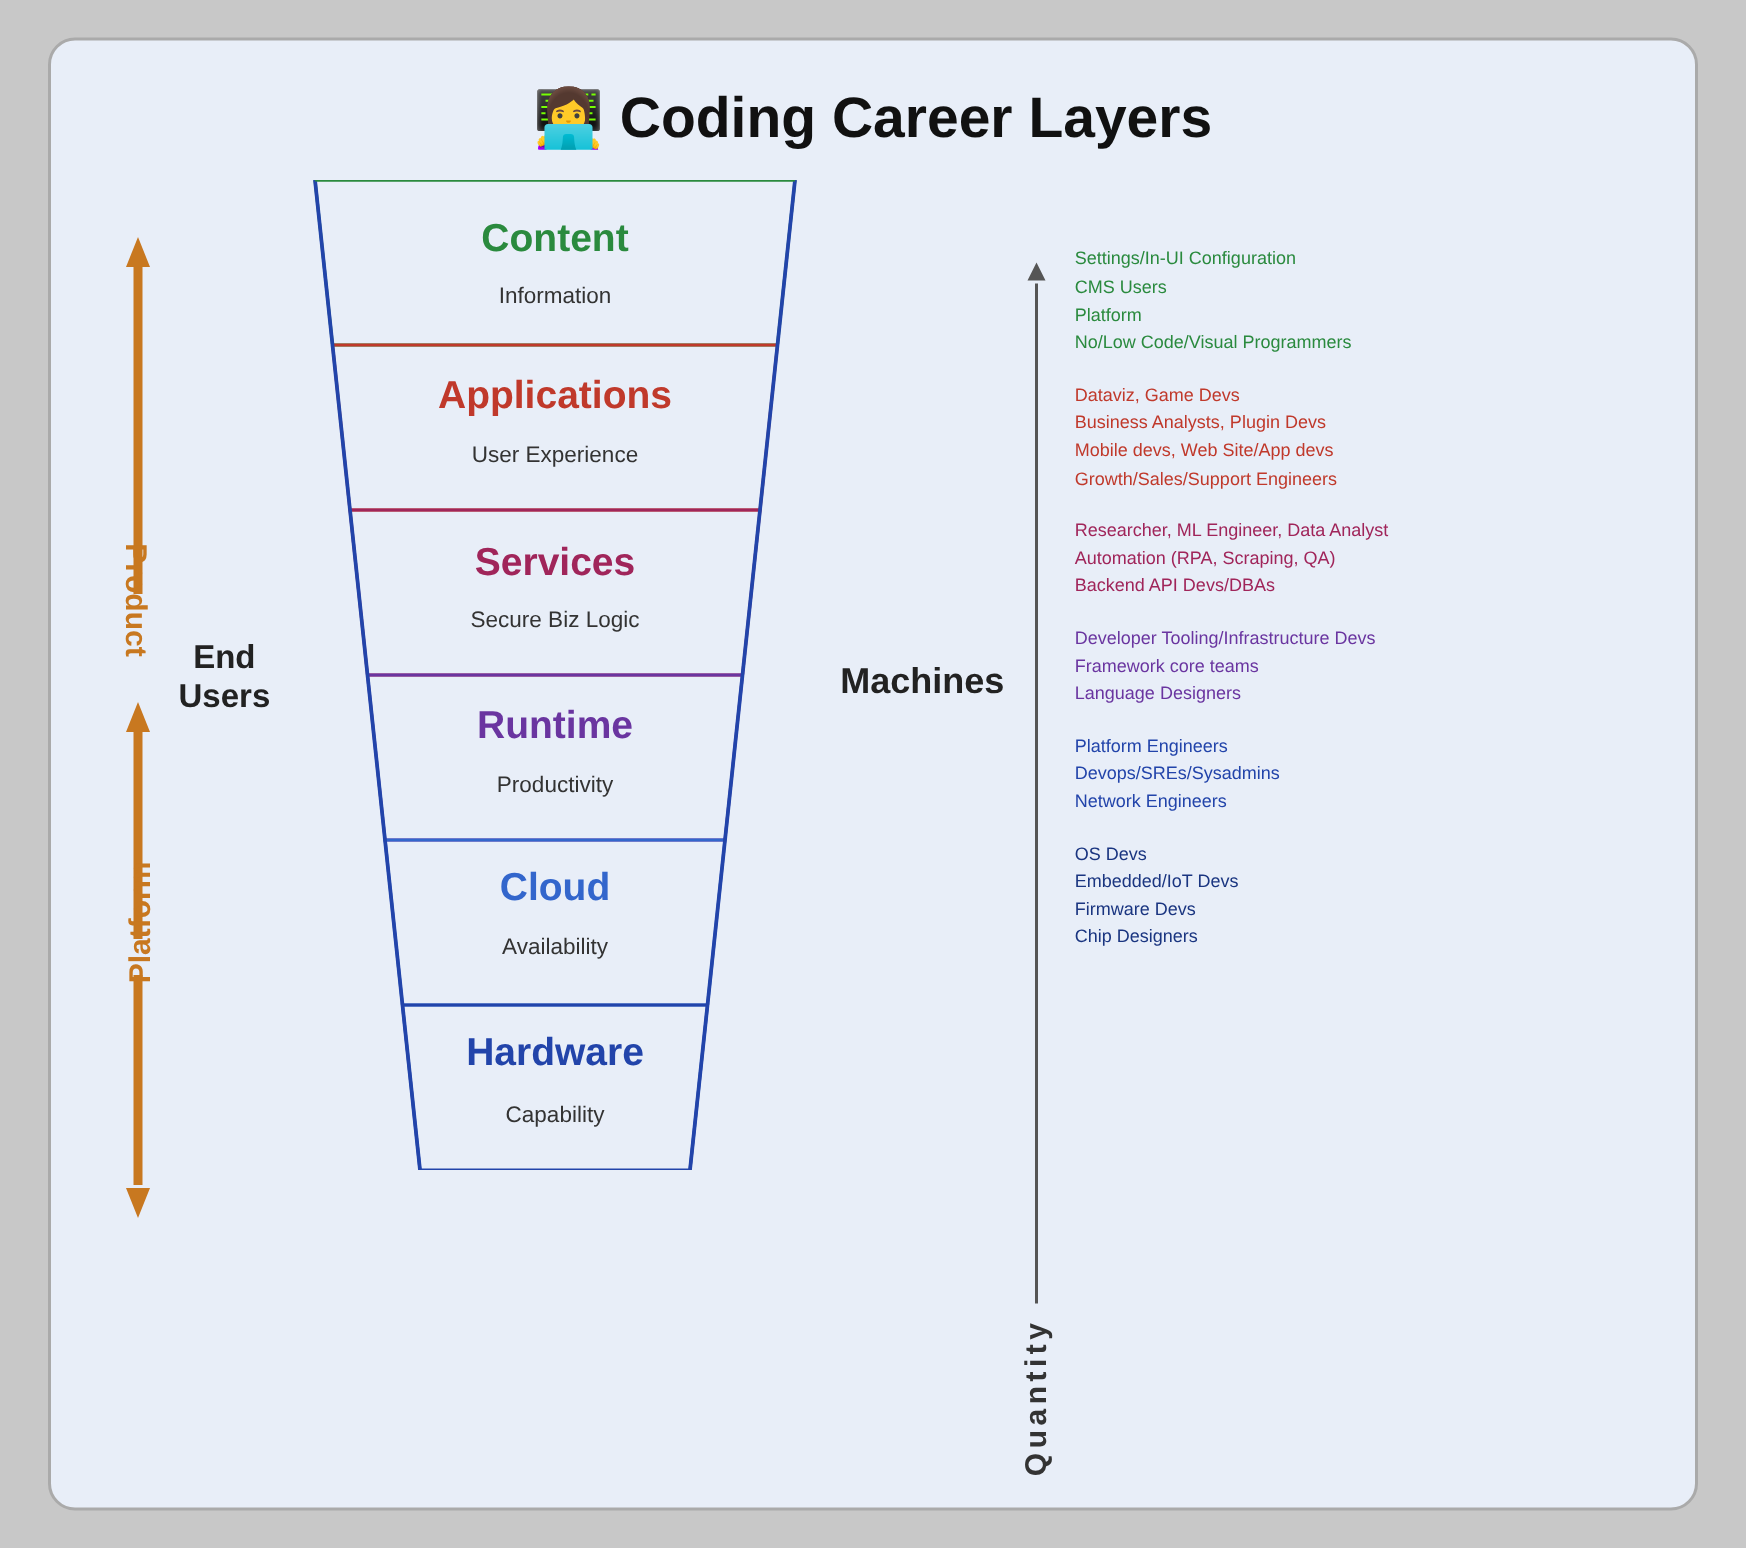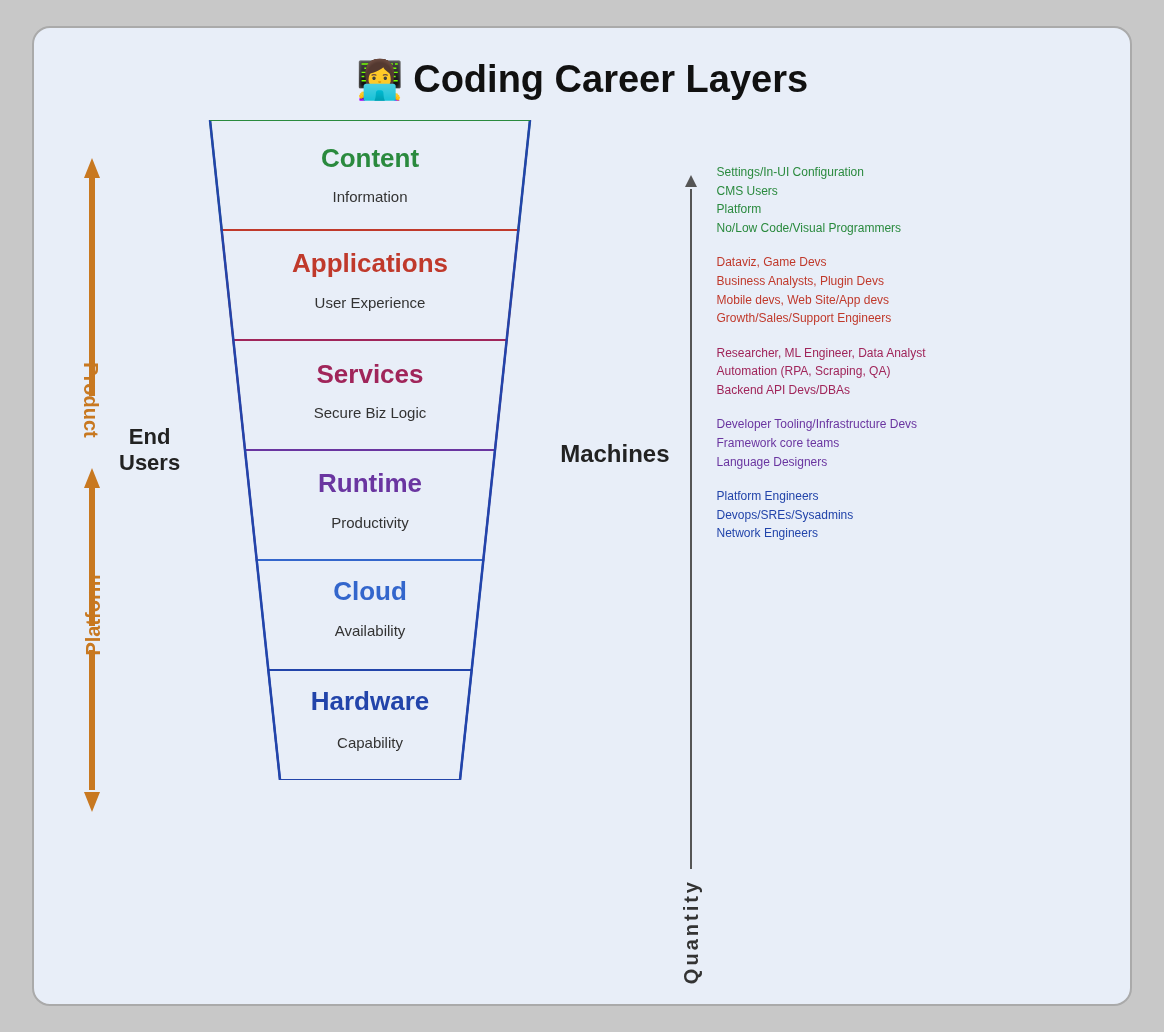--- a/index.html
+++ b/index.html
@@ -273,16 +273,22 @@
           <p class="color-purple">Framework core teams</p>
           <p class="color-purple">Language Designers</p>
         </div>
 
         <div class="annotation-group">
           <p class="color-blue-navy">Platform Engineers</p>
           <p class="color-blue-navy">Devops/SREs/Sysadmins</p>
           <p class="color-blue-navy">Network Engineers</p>
         </div>
 
+        <div class="annotation-group">
+          <p class="color-blue-dark">OS Devs</p>
+          <p class="color-blue-dark">Embedded/IoT Devs</p>
+          <p class="color-blue-dark">Firmware Devs</p>
+          <p class="color-blue-dark">Chip Designers</p>
+        </div>
       </div>
     </div>
   </div>
 </div>
 
 </body></html>

